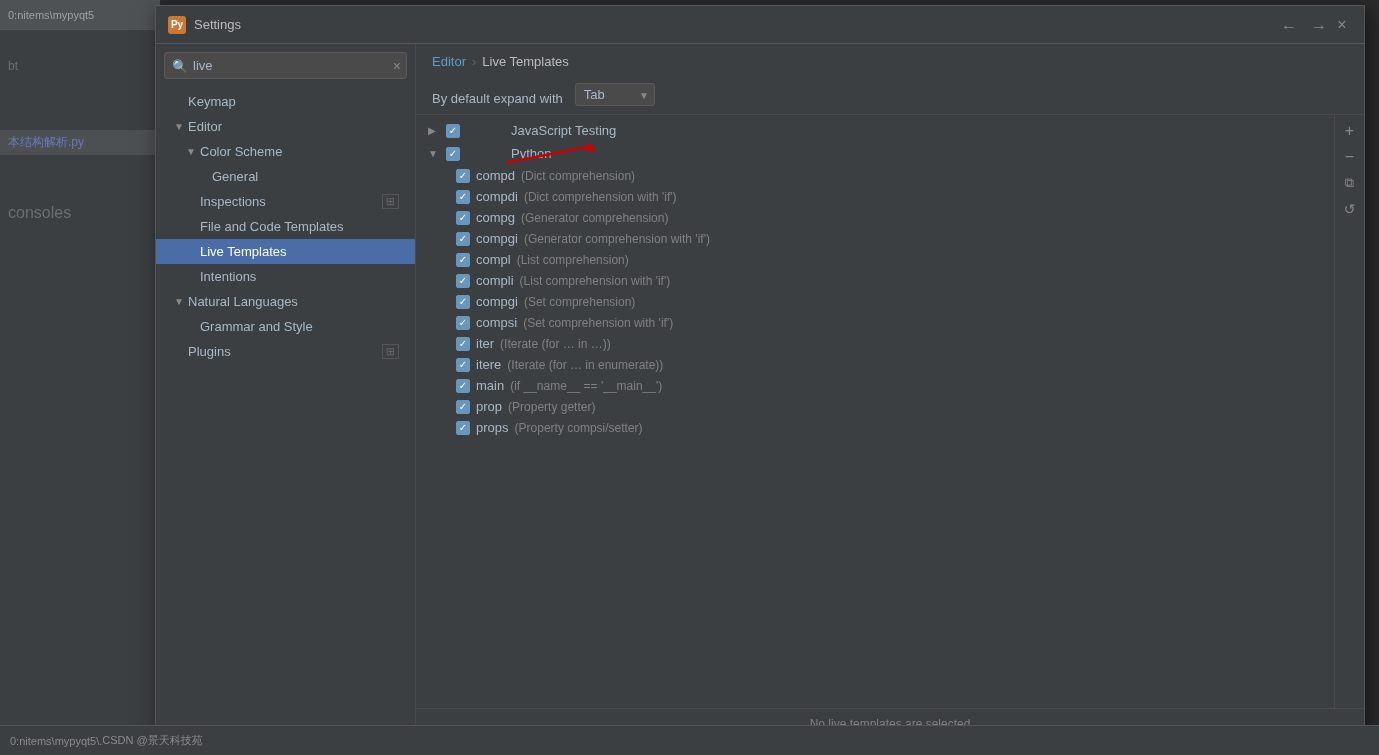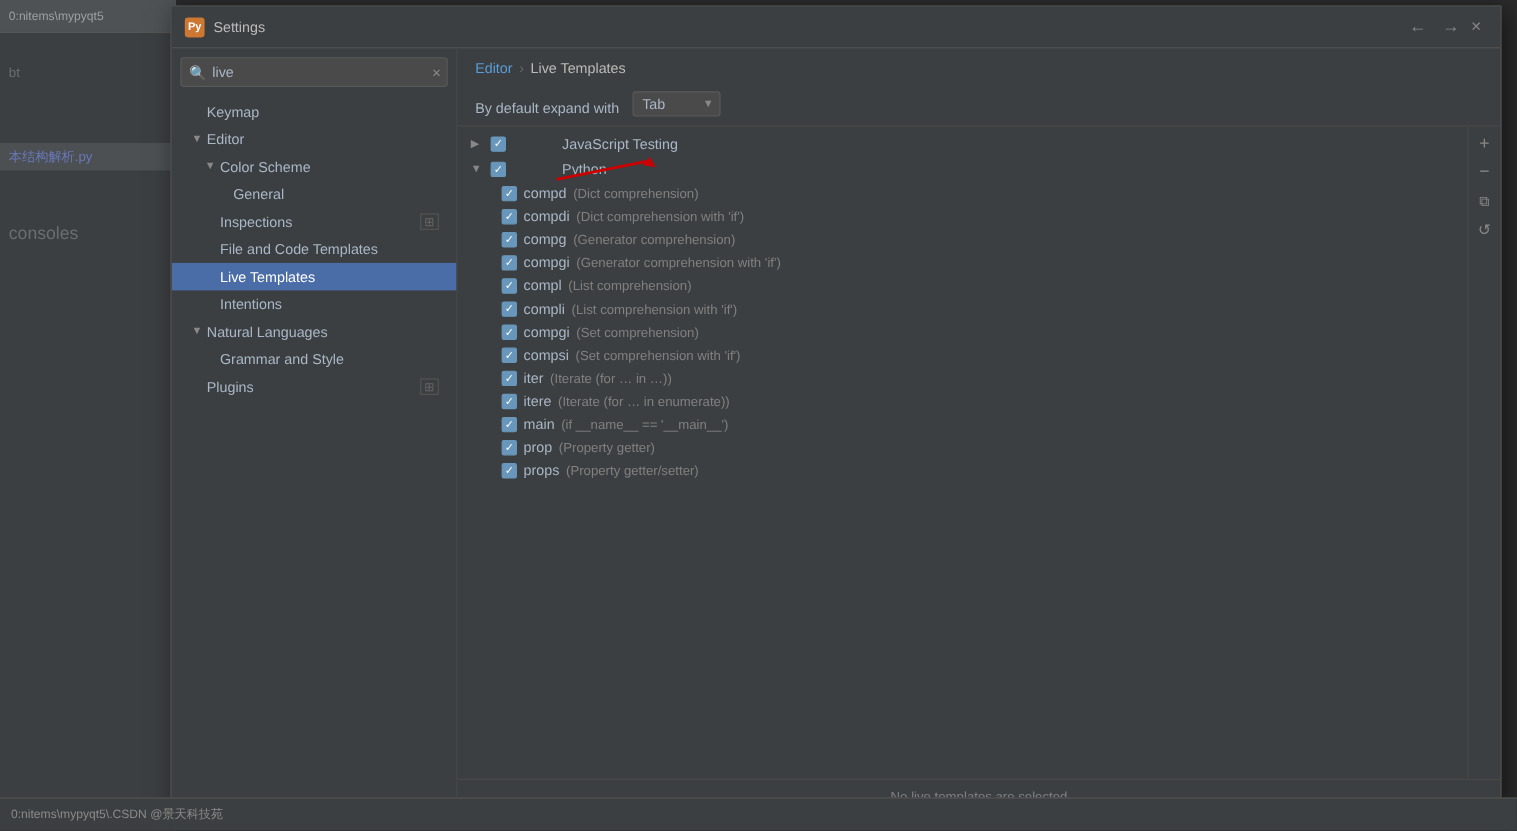--- a/index.html
+++ b/index.html
@@ -589,21 +589,21 @@
             <span class="item-desc">(if __name__ == '__main__')</span>
           </div>
           <div class="template-item">
             <div class="item-checkbox"></div>
             <span class="item-name">prop</span>
             <span class="item-desc">(Property getter)</span>
           </div>
           <div class="template-item">
             <div class="item-checkbox"></div>
             <span class="item-name">props</span>
-            <span class="item-desc">(Property getter/setter)</span>
+            <span class="item-desc">(Property compsi/setter)</span>
           </div>
         </div>
 
         <div class="right-buttons">
           <div class="right-btn">+</div>
           <div class="right-btn">−</div>
           <div class="right-btn" style="font-size:13px;">⧉</div>
           <div class="right-btn" style="font-size:14px;">↺</div>
         </div>
       </div>

